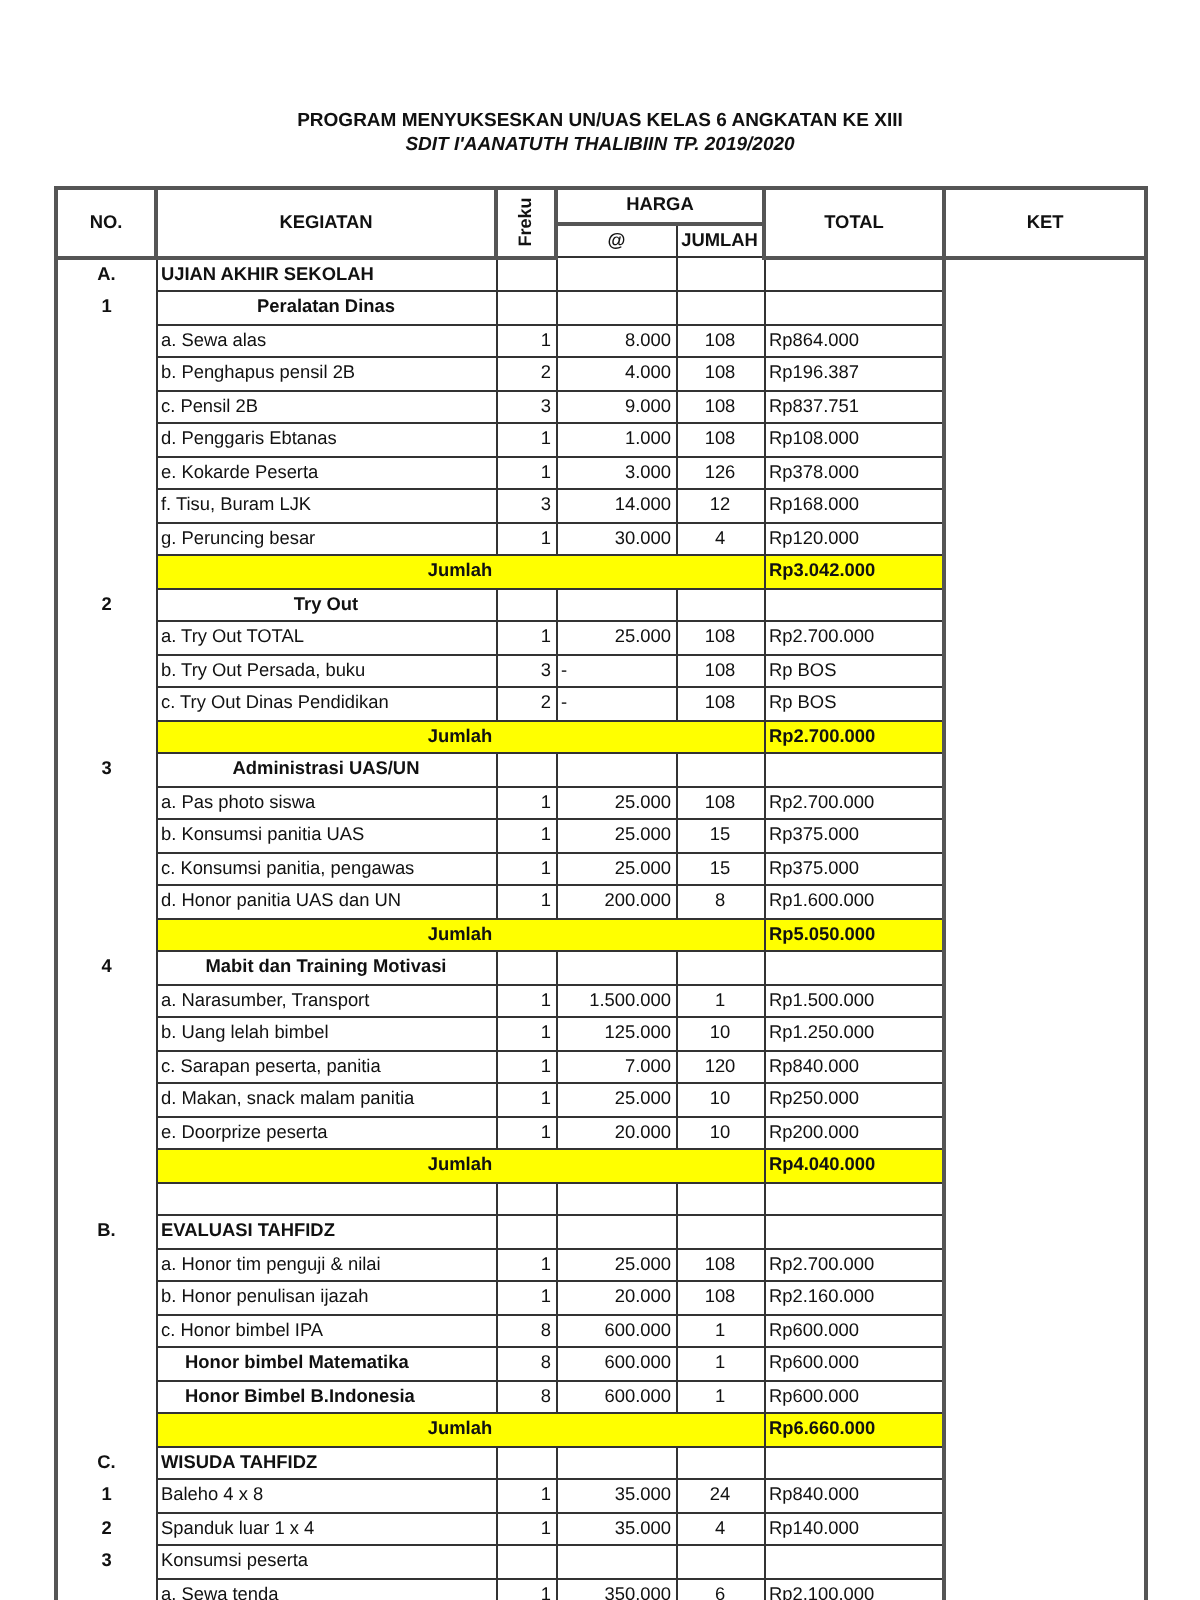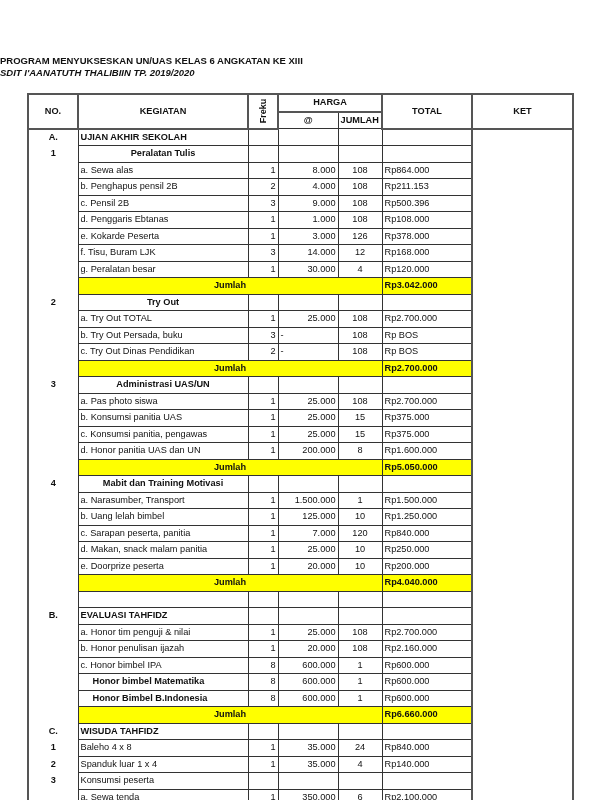--- a/index.html
+++ b/index.html
@@ -1,17 +1,17 @@
 <!DOCTYPE html>
 <html><head>
 <meta charset="utf-8">
 <style>
   html, body { margin:0; padding:0; background:#ffffff; }
   body { width:600px; height:800px; position:relative; overflow:hidden; font-family:"Liberation Sans", sans-serif; color:#111; }
-  .title { position:absolute; left:0; width:600px; font-weight:bold; font-size:9.5px; letter-spacing:0; }
+  .title { position:absolute; left:0; width:600px; text-align:center; font-weight:bold; font-size:9.5px; letter-spacing:0; }
   .t1 { top:55px; }
   .t2 { top:67px;font-style:italic; }
   table.sheet { position:absolute; left:27px; top:93px; border-collapse:collapse; table-layout:fixed; font-size:9.2px; }
   table.sheet td, table.sheet th { border:1px solid #333; padding:0 2px; height:15.5px; line-height:15px; white-space:nowrap; overflow:hidden; }
   table.sheet th { font-weight:bold; font-size:9.2px; }
   .outer { border:2px solid #555 !important; }
   .c { text-align:center; }
   .r { text-align:right; }
   .b { font-weight:bold; }
   .yl { background:#ffff00; font-weight:bold; }
@@ -61,21 +61,21 @@
         <td class="c b nocol">A.</td>
         <td class="b">UJIAN AKHIR SEKOLAH</td>
         <td></td>
         <td></td>
         <td></td>
         <td></td>
         <td class="ket" rowspan="60"></td>
       </tr>
       <tr>
         <td class="c b nocol">1</td>
-        <td class="c b">Peralatan Tulis</td>
+        <td class="c b">Peralatan Dinas</td>
         <td></td>
         <td></td>
         <td></td>
         <td></td>
       </tr>
       <tr>
         <td class="c b nocol"></td>
         <td>a. Sewa alas</td>
         <td class="r">1</td>
         <td class="r">8.000</td>
@@ -89,34 +89,34 @@
       </tr>
       <tr>
         <td class="c b nocol"></td>
         <td>b. Penghapus pensil 2B</td>
         <td class="r">2</td>
         <td class="r">4.000</td>
         <td class="c">108</td>
         <td>
           <div class="rp">
             <span>Rp</span>
-            <span>211.153</span>
+            <span>196.387</span>
           </div>
         </td>
       </tr>
       <tr>
         <td class="c b nocol"></td>
         <td>c. Pensil 2B</td>
         <td class="r">3</td>
         <td class="r">9.000</td>
         <td class="c">108</td>
         <td>
           <div class="rp">
             <span>Rp</span>
-            <span>500.396</span>
+            <span>837.751</span>
           </div>
         </td>
       </tr>
       <tr>
         <td class="c b nocol"></td>
         <td>d. Penggaris Ebtanas</td>
         <td class="r">1</td>
         <td class="r">1.000</td>
         <td class="c">108</td>
         <td>
@@ -147,21 +147,21 @@
         <td class="c">12</td>
         <td>
           <div class="rp">
             <span>Rp</span>
             <span>168.000</span>
           </div>
         </td>
       </tr>
       <tr>
         <td class="c b nocol"></td>
-        <td>g. Peralatan besar</td>
+        <td>g. Peruncing besar</td>
         <td class="r">1</td>
         <td class="r">30.000</td>
         <td class="c">4</td>
         <td>
           <div class="rp">
             <span>Rp</span>
             <span>120.000</span>
           </div>
         </td>
       </tr>

